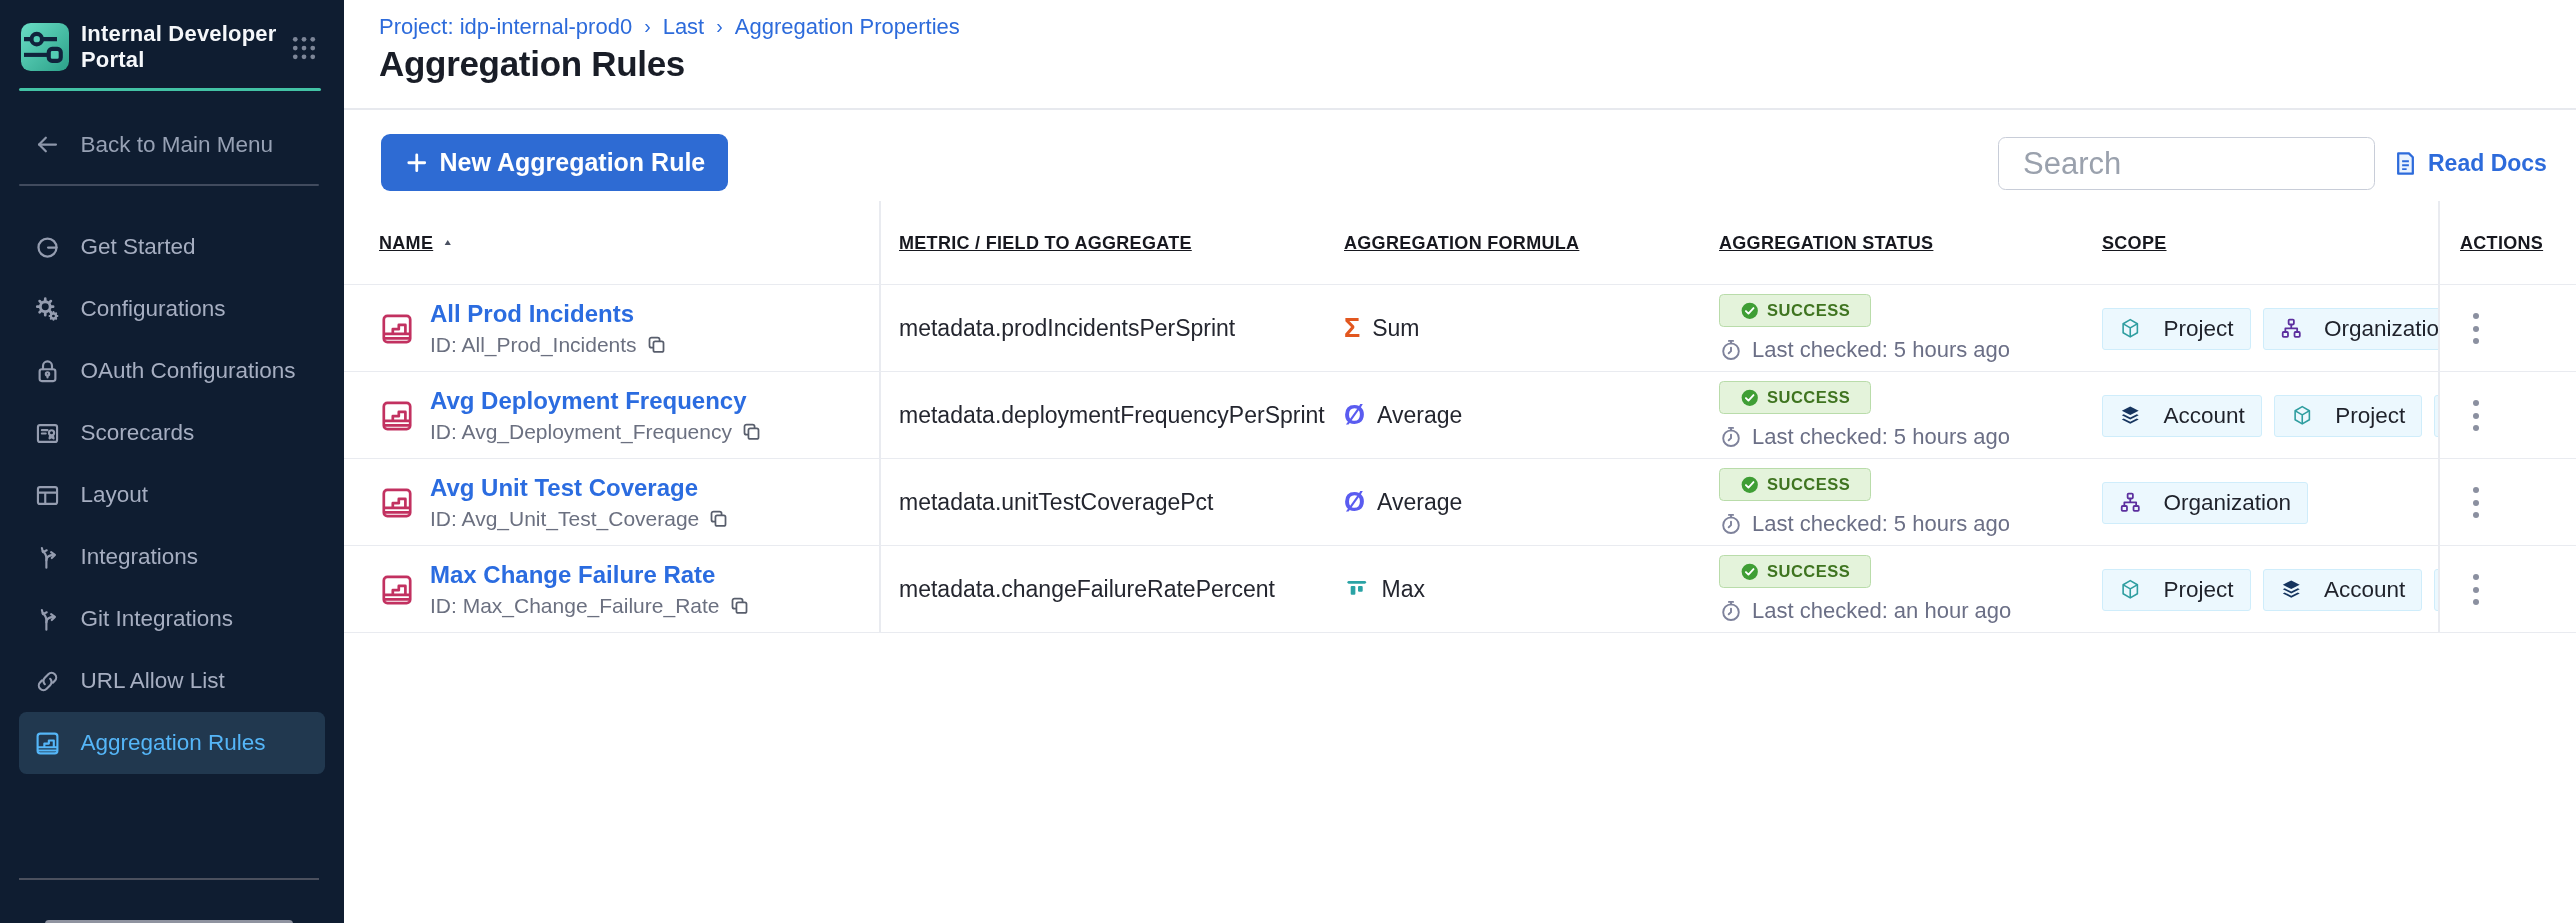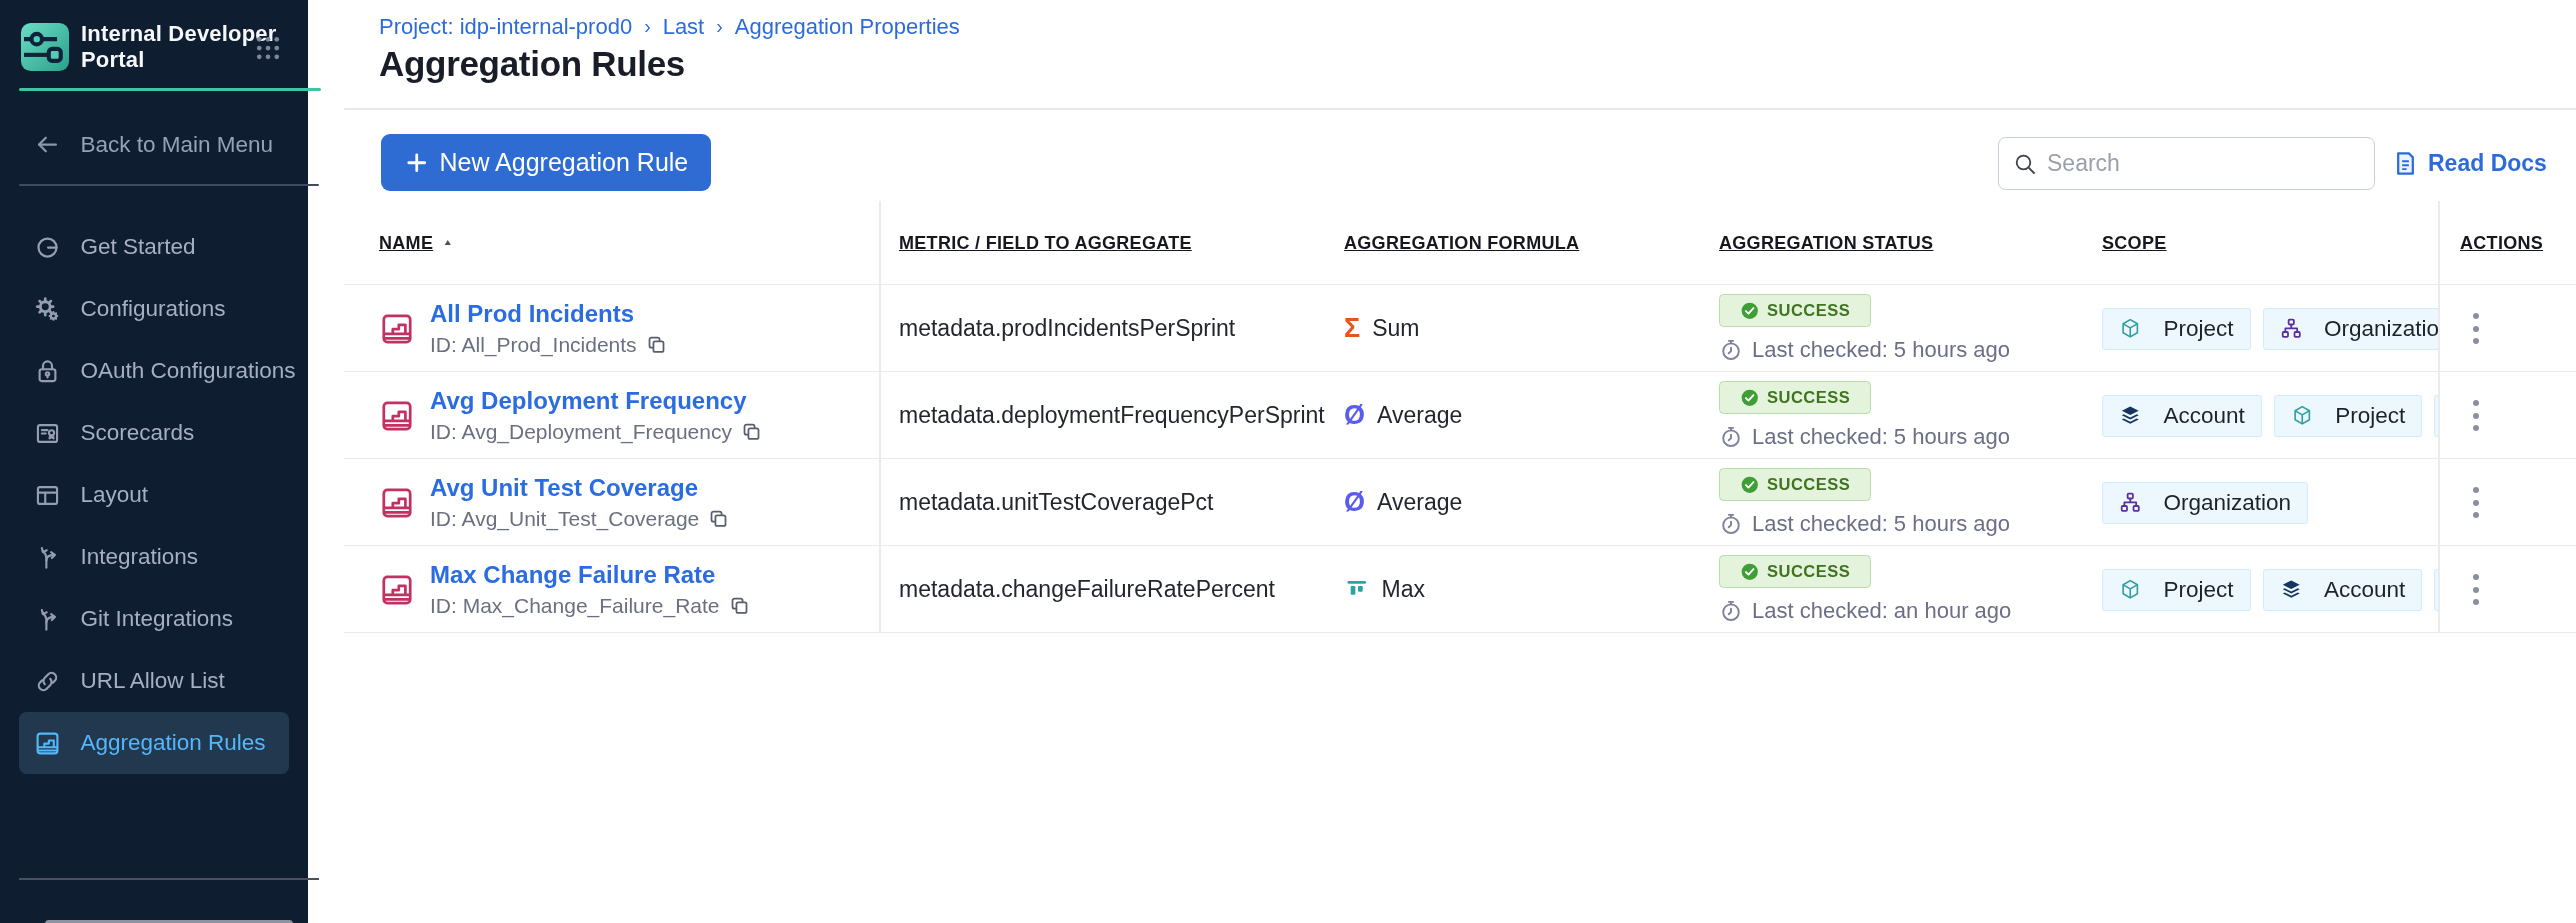--- a/index.html
+++ b/index.html
@@ -7,21 +7,21 @@
   body {
     font-family: "Liberation Sans", "DejaVu Sans", sans-serif;
     background: #ffffff;
     position: relative;
     color: #24262f;
   }
   svg { display: block; }
 
   
   .sidebar {
-    position: absolute; left: 0; top: 0; width: 308px; height: 923px;
+    position: absolute; left: 0; top: 0; width: 344px; height: 923px;
     background: #0f1d31;
   }
   .brand {
     position: absolute; top: 21px; left: 21px; right: 21px;
     display: flex; align-items: center;
   }
   .brand-logo { width: 48px; height: 48px; flex: 0 0 48px; }
   .brand-title {
     margin-left: 12px; max-width: 197px;
     color: #f5f7fa; font-size: 22px; line-height: 26px; font-weight: 700;
@@ -60,33 +60,33 @@
   .page-head { position: absolute; left: 0; top: 0; right: 0; height: 110px; border-bottom: 2.3px solid #e7e9ee; background: #fff; }
   .breadcrumb { position: absolute; left: 35px; top: 13.5px; display: flex; align-items: center; gap: 12px; font-size: 22px; color: #2d6bdb; }
   .crumb { cursor: pointer; }
   .crumb-sep { color: #2d6bdb; font-size: 19.5px; }
   .page-title { position: absolute; left: 35px; top: 44px; font-size: 35px; font-weight: 800; color: #191d27; letter-spacing: -0.3px; }
 
   .new-rule-btn {
     position: absolute; left: 37px; top: 134px; height: 57px; padding: 0 22.5px;
     display: flex; align-items: center; gap: 10.5px;
     background: #2e6bd3; color: #ffffff; border: none; border-radius: 9px;
-    font-family: inherit; font-size: 25px; font-weight: 400; cursor: pointer;
+    font-family: inherit; font-size: 25px; font-weight: 700; cursor: pointer;
   }
   .new-rule-btn .plus { width: 25.5px; height: 25.5px; color: #fff; }
 
   .search-wrap {
     position: absolute; left: 1654px; top: 137px; width: 377px; height: 53px;
     border: 1.5px solid #c8cdd8; border-radius: 7.5px; background: #fff;
     display: flex; align-items: center; padding: 0 13.5px; gap: 10.5px;
   }
   .search-wrap .sicon { width: 24px; height: 24px; color: #3c414c; }
   .search-input {
     border: none; outline: none; flex: 1; font-family: inherit;
-    font-size: 23px; color: #a16207; background: transparent;
+    font-size: 31px; color: #a16207; background: transparent;
   }
   .search-input::placeholder { color: #9aa1ad; }
 
   .read-docs { position: absolute; left: 2048px; top: 144px; height: 38px; display: flex; align-items: center; gap: 9px; cursor: pointer; color: #2d6bdb; }
   .read-docs .dicon { width: 27px; height: 27px; }
   .read-docs .dlabel { font-size: 23px; font-weight: 700; }
 
   
   .theader { position: absolute; left: 0; right: 0; top: 201px; height: 84px; border-bottom: 1.5px solid #e9ebf0; }
   .th { position: absolute; top: 0; height: 84px; display: flex; align-items: center; gap: 7.5px;

